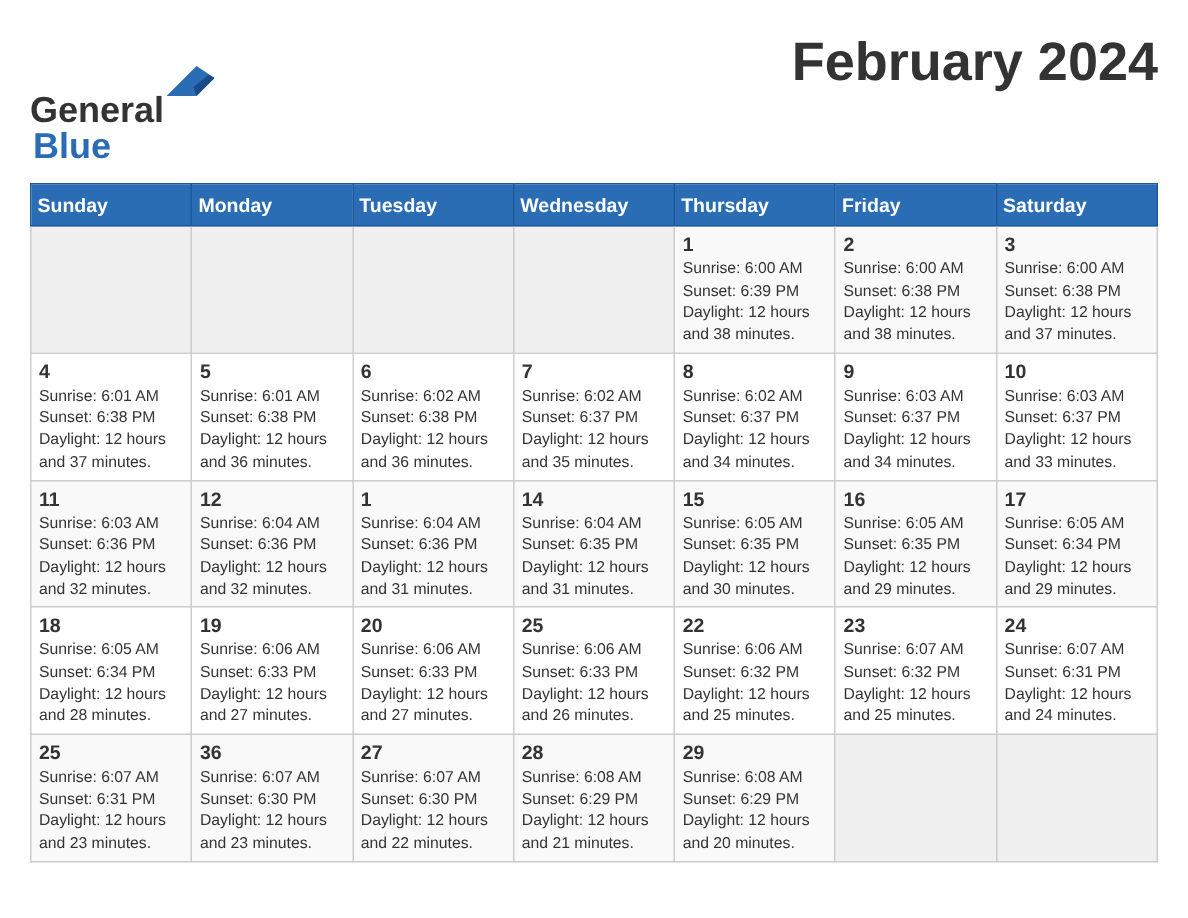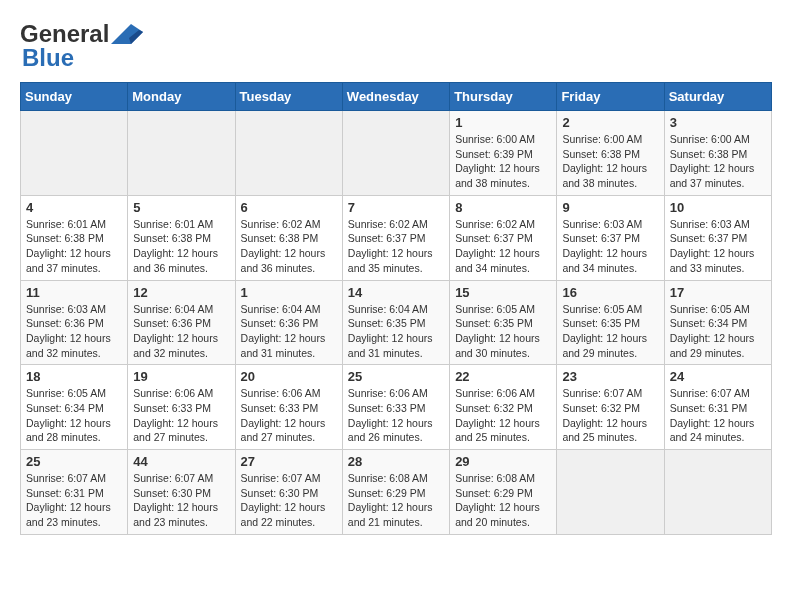--- a/index.html
+++ b/index.html
@@ -73,29 +73,30 @@
     .empty-cell {
       background: #f0f0f0 !important;
     }
   </style>
 </head>
 <body>
 
 <div class="header">
   <div class="logo">
     <div style="display:flex; align-items:center;">
-      <span style="font-size:24px; font-weight:bold; color:#333;">General</span>
+      <span style="font-size:24px; font-weight:bold; color:#333;margin-top:40px;">General</span>
       <svg width="32" height="20" viewBox="0 0 32 20" style="margin-left:2px;">
         <polygon points="0,20 20,0 32,8 20,20" fill="#2a6db5"></polygon>
         <polygon points="18,14 28,6 32,8 20,20" fill="#1a4a8a"></polygon>
       </svg>
     </div>
     <span style="font-size:24px; font-weight:bold; color:#2a6db5; margin-top:-4px; margin-left:2px;">Blue</span>
   </div>
   <div class="title-section">
+    <div class="main-title">February 2024</div>
   </div>
 </div>
 
 <table class="calendar">
   <thead>
     <tr id="header-row">
     <th>Sunday</th>
         <th>Monday</th>
         <th>Tuesday</th>
         <th>Wednesday</th>
@@ -287,21 +288,21 @@
       </tr>
       <tr>
         <td>
           <span class="day-number">25</span>
           <div class="day-info" style="white-space: pre-line;">Sunrise: 6:07 AM
 Sunset: 6:31 PM
 Daylight: 12 hours
 and 23 minutes.</div>
         </td>
         <td>
-          <span class="day-number">44</span>
+          <span class="day-number">36</span>
           <div class="day-info" style="white-space: pre-line;">Sunrise: 6:07 AM
 Sunset: 6:30 PM
 Daylight: 12 hours
 and 23 minutes.</div>
         </td>
         <td>
           <span class="day-number">27</span>
           <div class="day-info" style="white-space: pre-line;">Sunrise: 6:07 AM
 Sunset: 6:30 PM
 Daylight: 12 hours

